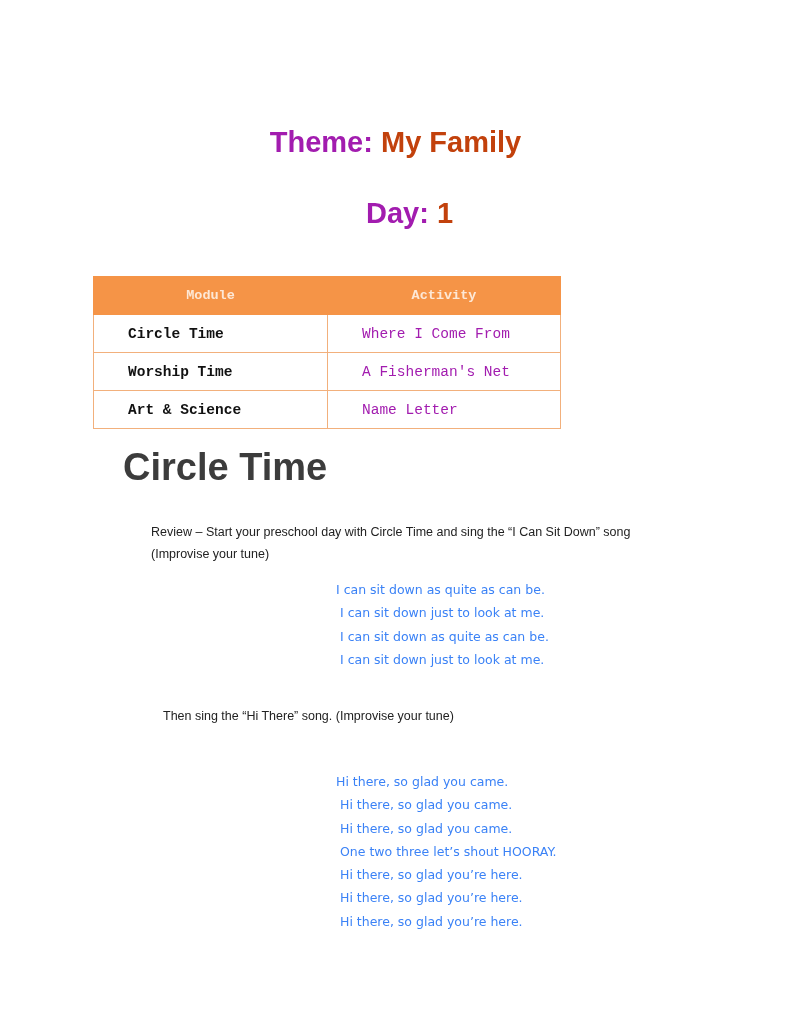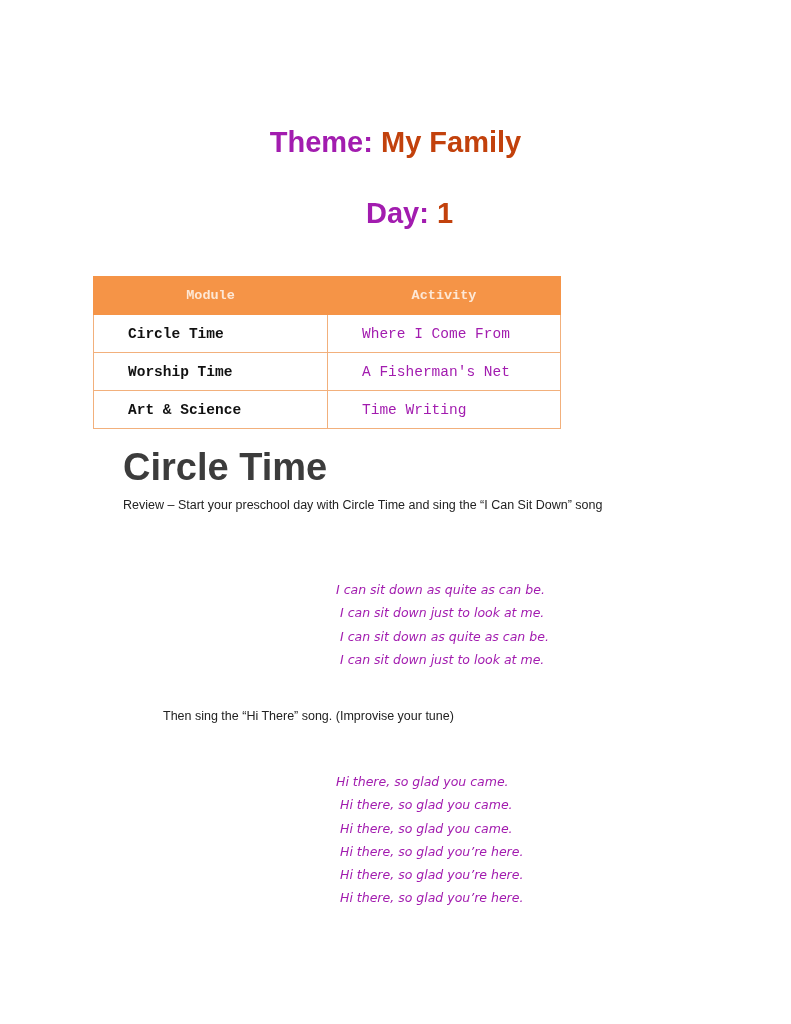--- a/index.html
+++ b/index.html
@@ -31,26 +31,26 @@
     table.modules td.act { padding-left: 34px; color: #a21caf; }
 
     .section-heading {
       position: absolute; left: 123px; top: 446px;
       font-family: "Liberation Sans", sans-serif; font-weight: bold; font-size: 38px; color: #3c3c3c;
     }
     .para {
       position: absolute; left: 123px; font-family: "Liberation Sans", sans-serif;
       font-size: 12.5px; color: #222; line-height: 22px;
     }
-    .para-review { top: 494px; width: 520px; }
+    .para-review { top: 521px; width: 520px; margin-left: 28px; }
     .para-then { top: 705px; margin-left: 40px; }
 
     .song {
-      position: absolute; font-family: "DejaVu Sans", sans-serif; font-style: italic;
-      font-size: 12.5px; color: #a21caf;
+      position: absolute; font-family: "DejaVu Sans", sans-serif; 
+      font-size: 12.5px; color: #3b82f6;
     }
     .song div { height: 23.3px; line-height: 23.3px; white-space: nowrap; }
     .song-sit { left: 336px; top: 578px; }
     .song-hi { left: 336px; top: 770px; }
     .indent { padding-left: 4px; }
   </style>
 </head>
 <body>
 
 <div class="title-line title-theme">
@@ -74,40 +74,42 @@
     <tr>
       <td class="mod">Circle Time</td>
       <td class="act">Where I Come From</td>
     </tr>
     <tr>
       <td class="mod">Worship Time</td>
       <td class="act">A Fisherman's Net</td>
     </tr>
     <tr>
       <td class="mod">Art &amp; Science</td>
-      <td class="act">Time Writing</td>
+      <td class="act">Name Letter</td>
     </tr>
   </tbody>
 </table>
 
 <h1 class="section-heading">Circle Time</h1>
 
 <div class="para para-review">
   <div>Review – Start your preschool day with Circle Time and sing the “I Can Sit Down” song</div>
+  <div>(Improvise your tune)</div>
 </div>
 
 <div class="song song-sit">
   <div>I can sit down as quite as can be.</div>
   <div class="indent">I can sit down just to look at me.</div>
   <div class="indent">I can sit down as quite as can be.</div>
   <div class="indent">I can sit down just to look at me.</div>
 </div>
 
 <div class="para para-then">Then sing the “Hi There” song. (Improvise your tune)</div>
 
 <div class="song song-hi">
   <div>Hi there, so glad you came.</div>
   <div class="indent">Hi there, so glad you came.</div>
   <div class="indent">Hi there, so glad you came.</div>
+  <div class="indent">One two three let’s shout HOORAY.</div>
   <div class="indent">Hi there, so glad you’re here.</div>
   <div class="indent">Hi there, so glad you’re here.</div>
   <div class="indent">Hi there, so glad you’re here.</div>
 </div>
 
 </body></html>

